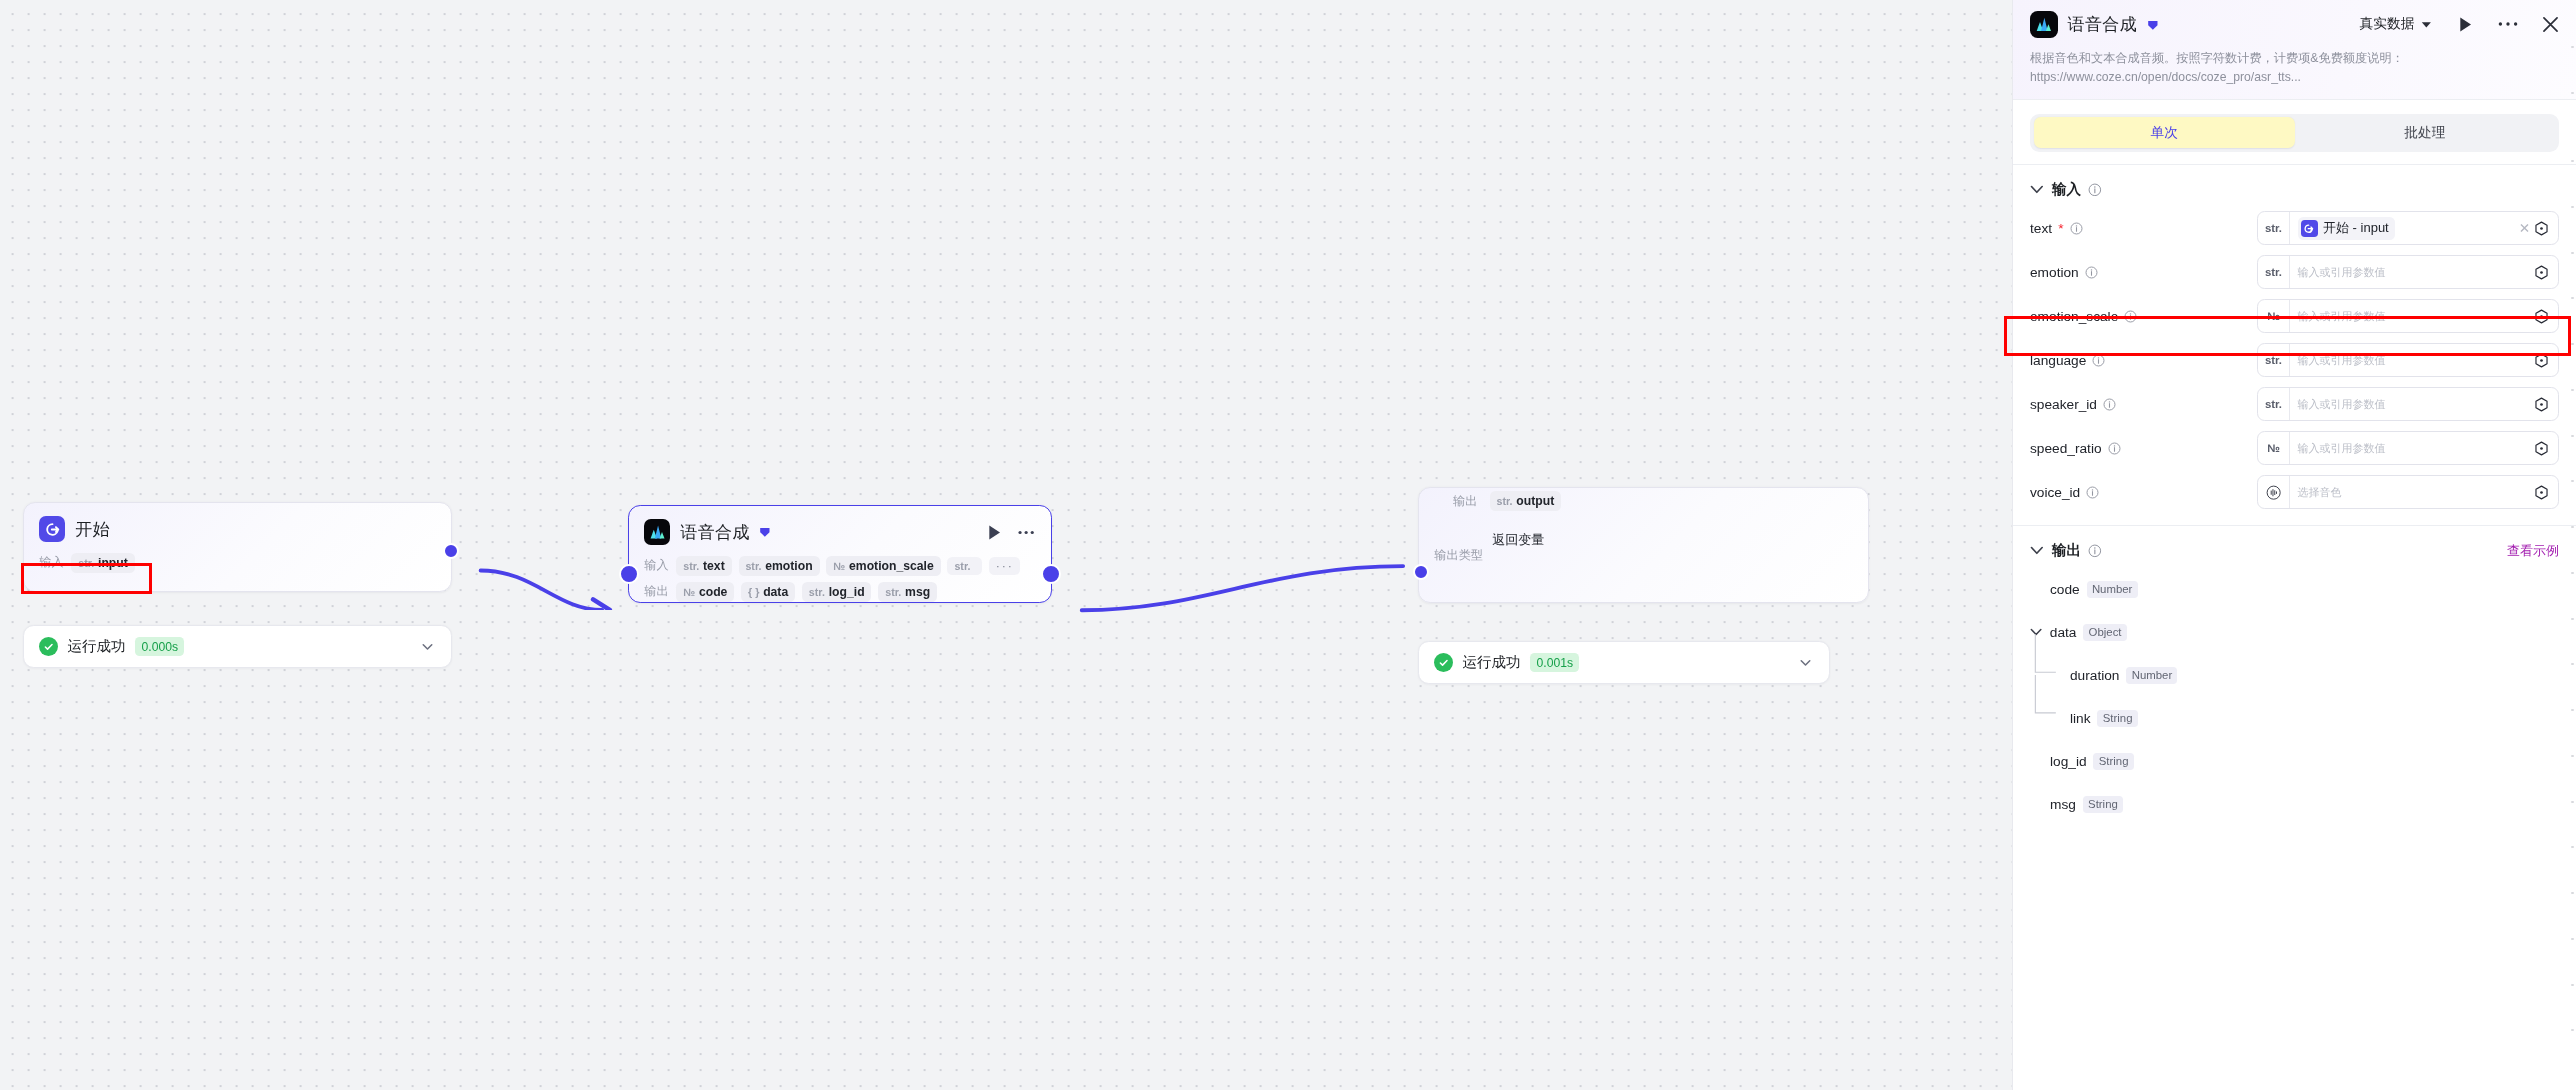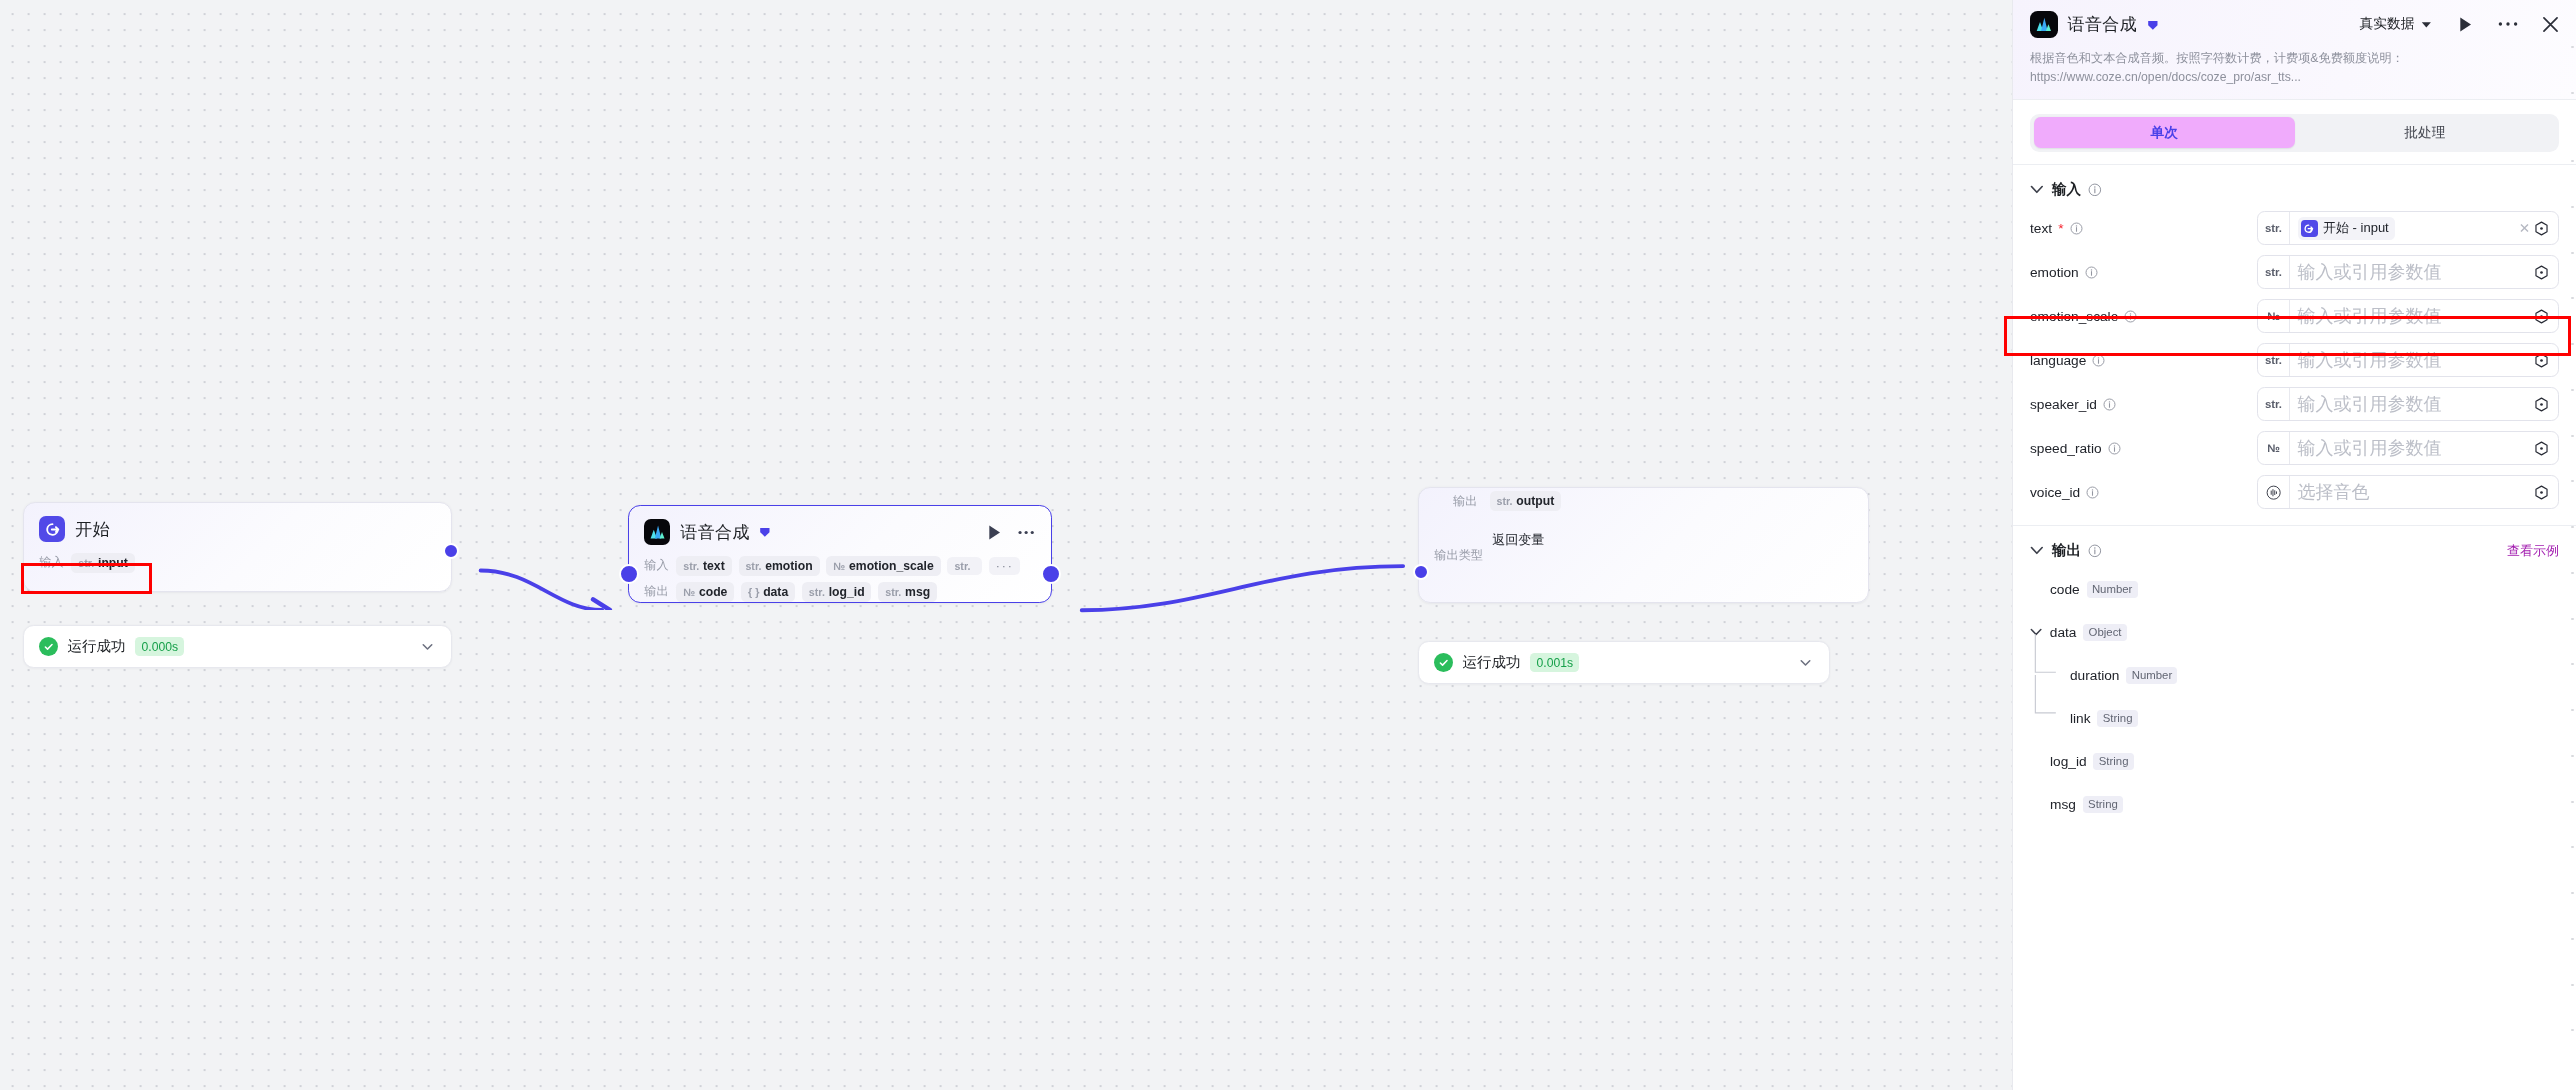--- a/index.html
+++ b/index.html
@@ -110,21 +110,21 @@
   .p-desc { font-size: 12.2px; color: #8d909c; line-height: 1.55; margin-top: 10.7px; }
 
   .seg-wrap {
     margin: 13.7px 17px 12.2px 17px; background: #f1f2f5; border-radius: 9.2px;
     display: flex; padding: 3.8px; height: 38px;
   }
   .seg {
     flex: 1; display: flex; align-items: center; justify-content: center;
     font-size: 13.7px; color: #41444d; border-radius: 6.9px; cursor: pointer; font-weight:500;
   }
-  .seg.active { background: #f0abfc; color: #4a40e8; box-shadow: 0 0.8px 1.5px rgba(20,20,45,.08); font-weight: bold; }
+  .seg.active { background: #fef9c3; color: #4a40e8; box-shadow: 0 0.8px 1.5px rgba(20,20,45,.08); }
 
   .p-divider { height: 0.8px; background: #eceef2; }
 
   .sect-head { display: flex; align-items: center; padding: 15.3px 17px 7.6px 17px; }
   .sect-title { font-size: 14.5px; color: #1c1f23; font-weight: 600; margin-left: 8.4px; }
   .sect-link { margin-left:auto; font-size: 13px; color: #a21caf; cursor: pointer; }
 
   .col-heads { display: flex; padding: 3.1px 17px 6.1px 17px; }
   .col-head { font-size: 12.2px; color: #a5a8b3; }
 
@@ -136,21 +136,21 @@
   .field {
     flex: 1; height: 34px; border: 0.8px solid #e2e3eb; border-radius: 7.6px;
     display: flex; align-items: center; background: #ffffff; overflow: hidden;
   }
   .field-ty {
     width: 32px; height: 100%; display:flex; align-items:center; justify-content:center;
     font-size: 11.4px; font-weight: 700; color: #5a5e6b; border-right: 0.8px solid #e8e9ef;
     flex: 0 0 auto;
   }
   .field-body { flex:1; display:flex; align-items:center; padding: 0 7.6px; min-width: 0; overflow:hidden;}
-  .placeholder { font-size: 18px; color: #bcbfc8; }
+  .placeholder { font-size: 11px; color: #bcbfc8; }
   .ref-chip {
     display:flex; align-items:center; gap:5.3px; background:#f3f3f8;
     border-radius: 5.3px; padding: 2.3px 6.1px 2.3px 3.1px; max-width: 100%;
   }
   .ref-ico { width: 17px; height: 17px; border-radius: 3.8px; background:#5149e8;
              display:flex; align-items:center; justify-content:center; flex:0 0 auto;}
   .ref-txt { font-size: 13px; color: #21242b; white-space: nowrap; }
   .field-x { font-size: 13.7px; color: #b5b8c2; padding: 0 3.1px; cursor:pointer;}
   .field-end { padding-right: 7.6px; display:flex; align-items:center; cursor:pointer;}
 

